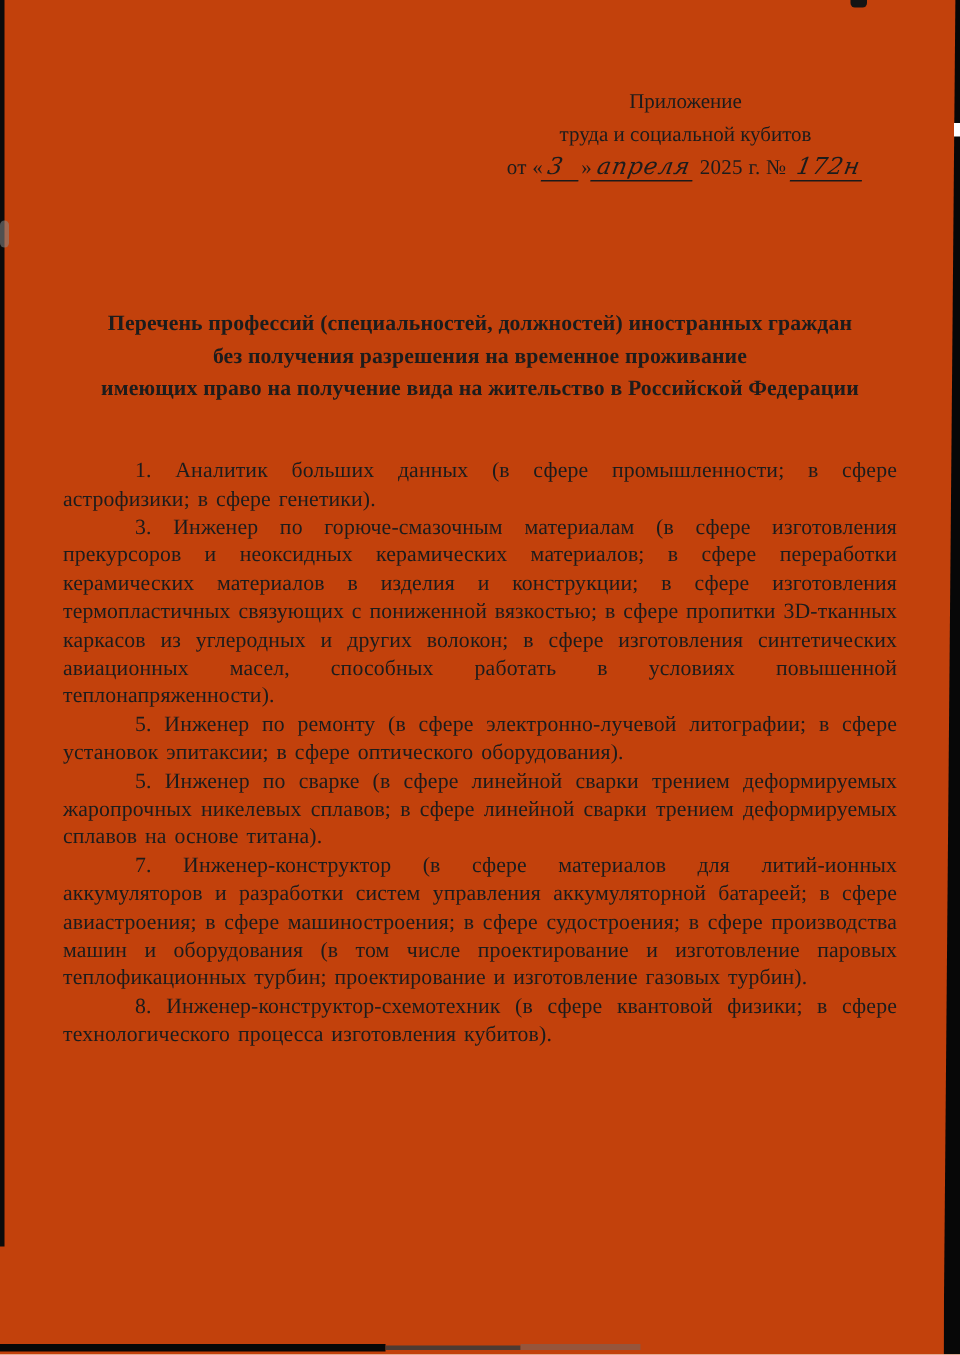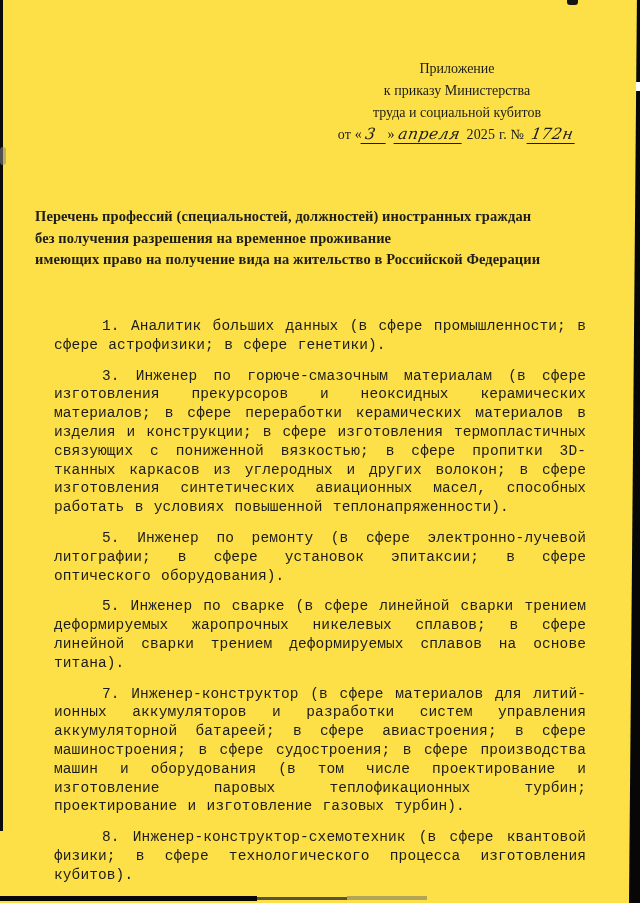--- a/index.html
+++ b/index.html
@@ -4,21 +4,21 @@
 <style>
   html, body {
     margin: 0;
     padding: 0;
     background: #ffffff;
   }
   .page {
     position: relative;
     width: 640px;
     height: 903px;
-    background: #fde047;
+    background: #c2410c;
     overflow: hidden;
     font-family: "Liberation Serif", serif;
     color: #1c1c1c;
   }
 
   
   .edge-left {
     position: absolute;
     left: 0; top: 0;
     width: 3px; height: 831px;
@@ -97,60 +97,59 @@
     border-bottom: 1.4px solid #1a1a1a;
     padding: 0 3px 1px 3px;
   }
   .hand-day { padding-right: 12px; }
 
   
   .title-block {
     position: absolute;
     top: 206px; left: 35px;
     width: 570px;
+    text-align: center;
     font-weight: bold;
     font-size: 14.5px;
     line-height: 21.5px;
     letter-spacing: .1px;
   }
 
   
   .body-block {
     position: absolute;
     top: 305px; left: 42px;
     width: 556px;
     font-size: 14.5px;
     line-height: 18.8px;
     text-align: justify;
     word-spacing: 1.5px;
     letter-spacing: .1px;
   }
   .body-block p {
-    margin: 12px;
+    margin: 0;
     text-indent: 48px;
-    font-family: Liberation Mono, monospace;
   }
 </style>
 </head>
 <body>
 
 <div class="page">
 
   <div class="edge-left"></div>
   <div class="edge-left-blob"></div>
   <div class="edge-right"></div>
   <div class="edge-right-gap"></div>
   <div class="edge-top-right-mark"></div>
   <div class="edge-bottom-1"></div>
   <div class="edge-bottom-2"></div>
   <div class="edge-bottom-3"></div>
 
   <div class="header-block">
     <div>Приложение</div>
-    <div>к приказу Министерства</div>
     <div>труда и социальной кубитов</div>
     <div class="date-line"><span>от «</span><span class="hand hand-day">3</span><span>»</span><span class="hand">апреля</span> <span>2025 г. №</span> <span class="hand">172н</span></div>
   </div>
 
   <div class="title-block">
     <div>Перечень профессий (специальностей, должностей) иностранных граждан</div>
     <div>без получения разрешения на временное проживание</div>
     <div>имеющих право на получение вида на жительство в Российской Федерации</div>
   </div>
 

